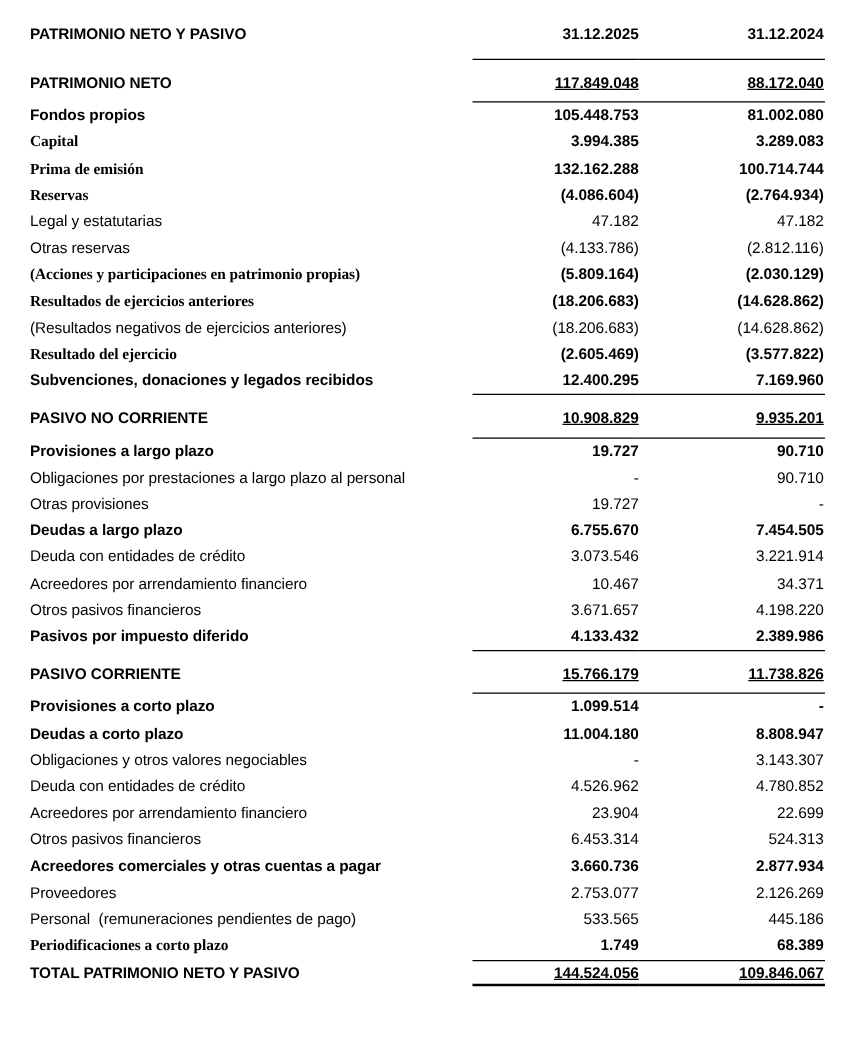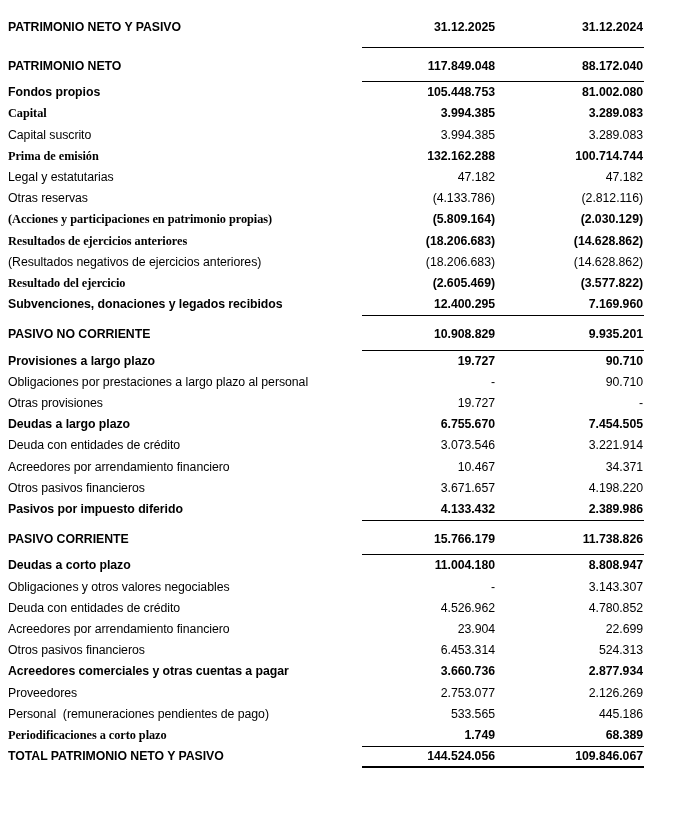--- a/index.html
+++ b/index.html
@@ -13,21 +13,21 @@
     font-family: "Liberation Sans", sans-serif;
     color: #000000;
     -webkit-font-smoothing: antialiased;
   }
 
   #sheet {
     position: relative;
     width: 676px;
     height: 736px;
     box-sizing: border-box;
-    padding: 14px 17px 0 8px;
+    padding: 14px 17px 0 24px;
   }
 
   table.balance {
     width: 635px;
     border-collapse: collapse;
     table-layout: fixed;
   }
 
   
   col.c-label { width: 358px; }
@@ -65,20 +65,21 @@
   
   td.lv0 { padding-left: 0px; }
   td.lv1 { padding-left: 8px; font-family: Liberation Serif, serif; }
   td.lv2 { padding-left: 14px; margin-top: 12px; }
   td.lv3 { padding-left: 22px; }
 
   
   tr.section td.val,
   tr.total td.val {
     position: relative;
+    text-decoration: underline;
   }
   tr.section td.val::before,
   tr.total td.val::before {
     content: "";
     position: absolute;
     left: 0; right: 0; top: 0;
     border-top: 1.3px solid #000;
   }
   tr.section td.val::after {
     content: "";
@@ -136,29 +137,29 @@
         <tr class="bold">
           <td class="label lv0">Fondos propios</td>
           <td class="val v1">105.448.753</td>
           <td class="val v2">81.002.080</td>
         </tr>
         <tr class="bold">
           <td class="label lv1">Capital</td>
           <td class="val v1">3.994.385</td>
           <td class="val v2">3.289.083</td>
         </tr>
-        <tr class="normal">
-          <td class="label lv3">Capital suscrito</td>
-          <td class="val v1">3.994.385</td>
-          <td class="val v2">3.289.083</td>
-        </tr>
         <tr class="bold">
           <td class="label lv1">Prima de emisión</td>
           <td class="val v1">132.162.288</td>
           <td class="val v2">100.714.744</td>
+        </tr>
+        <tr class="bold">
+          <td class="label lv1">Reservas</td>
+          <td class="val v1">(4.086.604)</td>
+          <td class="val v2">(2.764.934)</td>
         </tr>
         <tr class="normal">
           <td class="label lv2">Legal y estatutarias</td>
           <td class="val v1">47.182</td>
           <td class="val v2">47.182</td>
         </tr>
         <tr class="normal">
           <td class="label lv2">Otras reservas</td>
           <td class="val v1">(4.133.786)</td>
           <td class="val v2">(2.812.116)</td>
@@ -232,20 +233,25 @@
           <td class="label lv0">Pasivos por impuesto diferido</td>
           <td class="val v1">4.133.432</td>
           <td class="val v2">2.389.986</td>
         </tr>
         <tr class="section">
           <td class="label lv0">PASIVO CORRIENTE</td>
           <td class="val v1">15.766.179</td>
           <td class="val v2">11.738.826</td>
         </tr>
         <tr class="bold">
+          <td class="label lv0">Provisiones a corto plazo</td>
+          <td class="val v1">1.099.514</td>
+          <td class="val v2">-</td>
+        </tr>
+        <tr class="bold">
           <td class="label lv0">Deudas a corto plazo</td>
           <td class="val v1">11.004.180</td>
           <td class="val v2">8.808.947</td>
         </tr>
         <tr class="normal">
           <td class="label lv2">Obligaciones y otros valores negociables</td>
           <td class="val v1">-</td>
           <td class="val v2">3.143.307</td>
         </tr>
         <tr class="normal">

